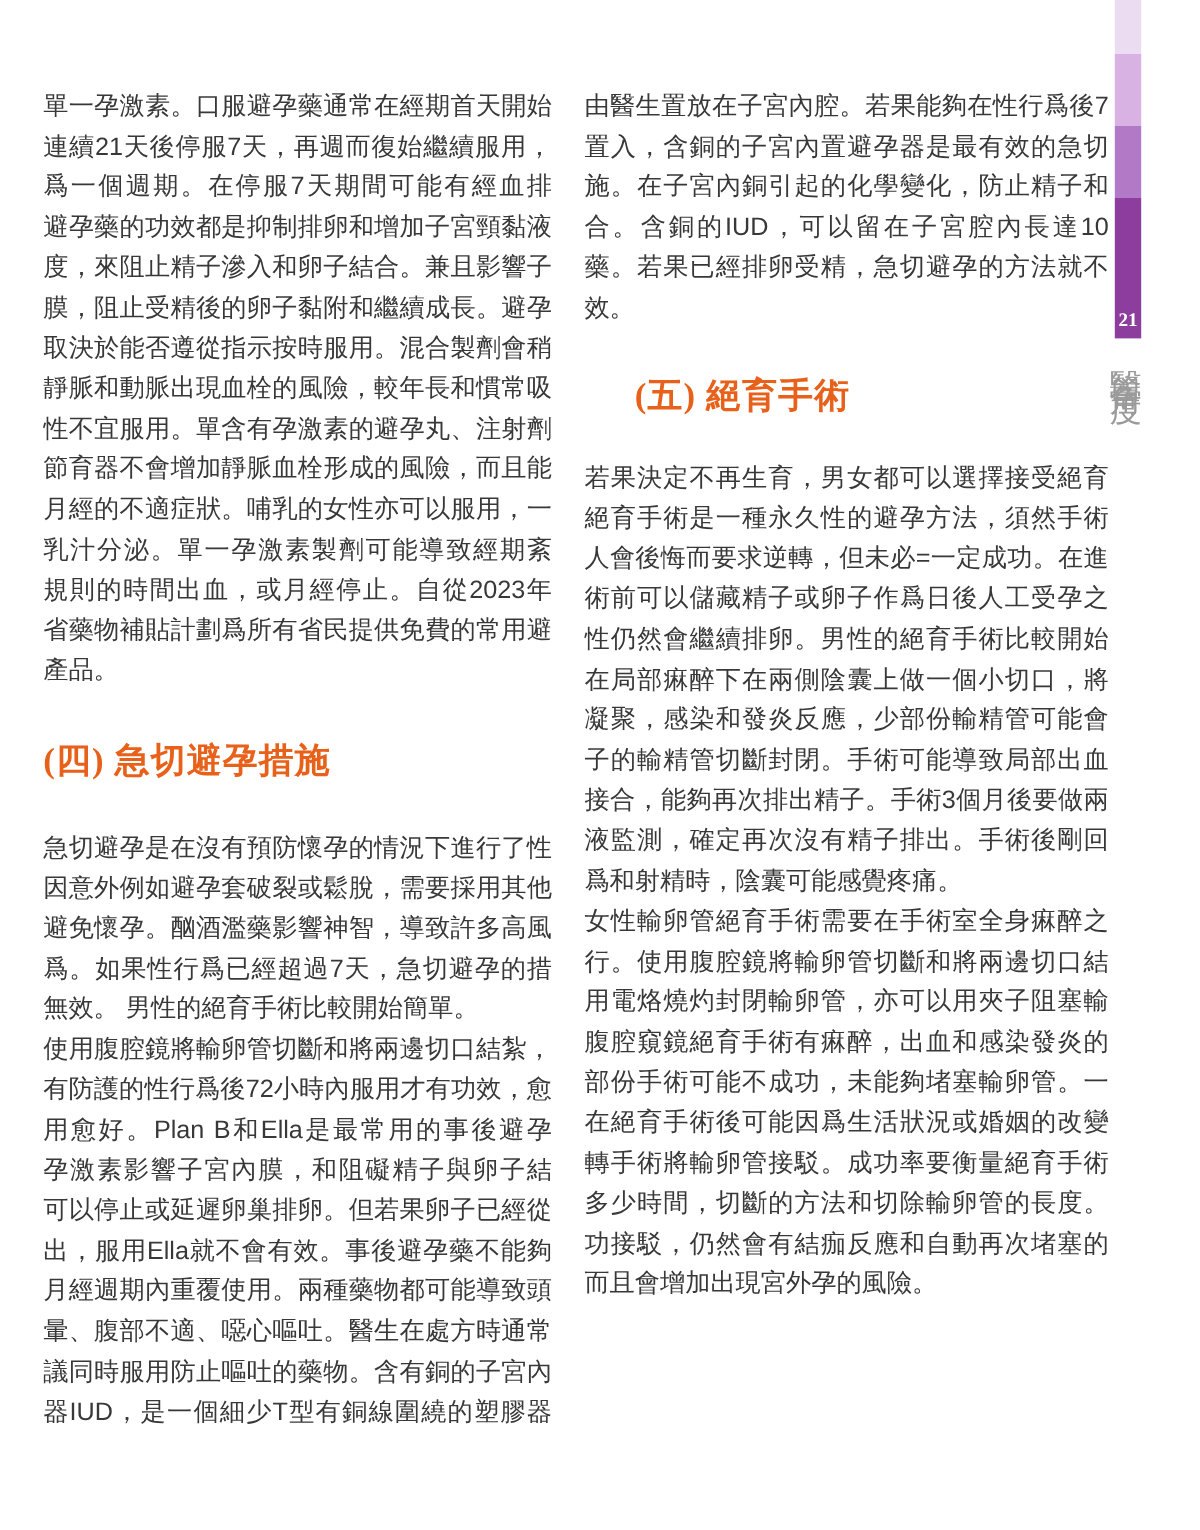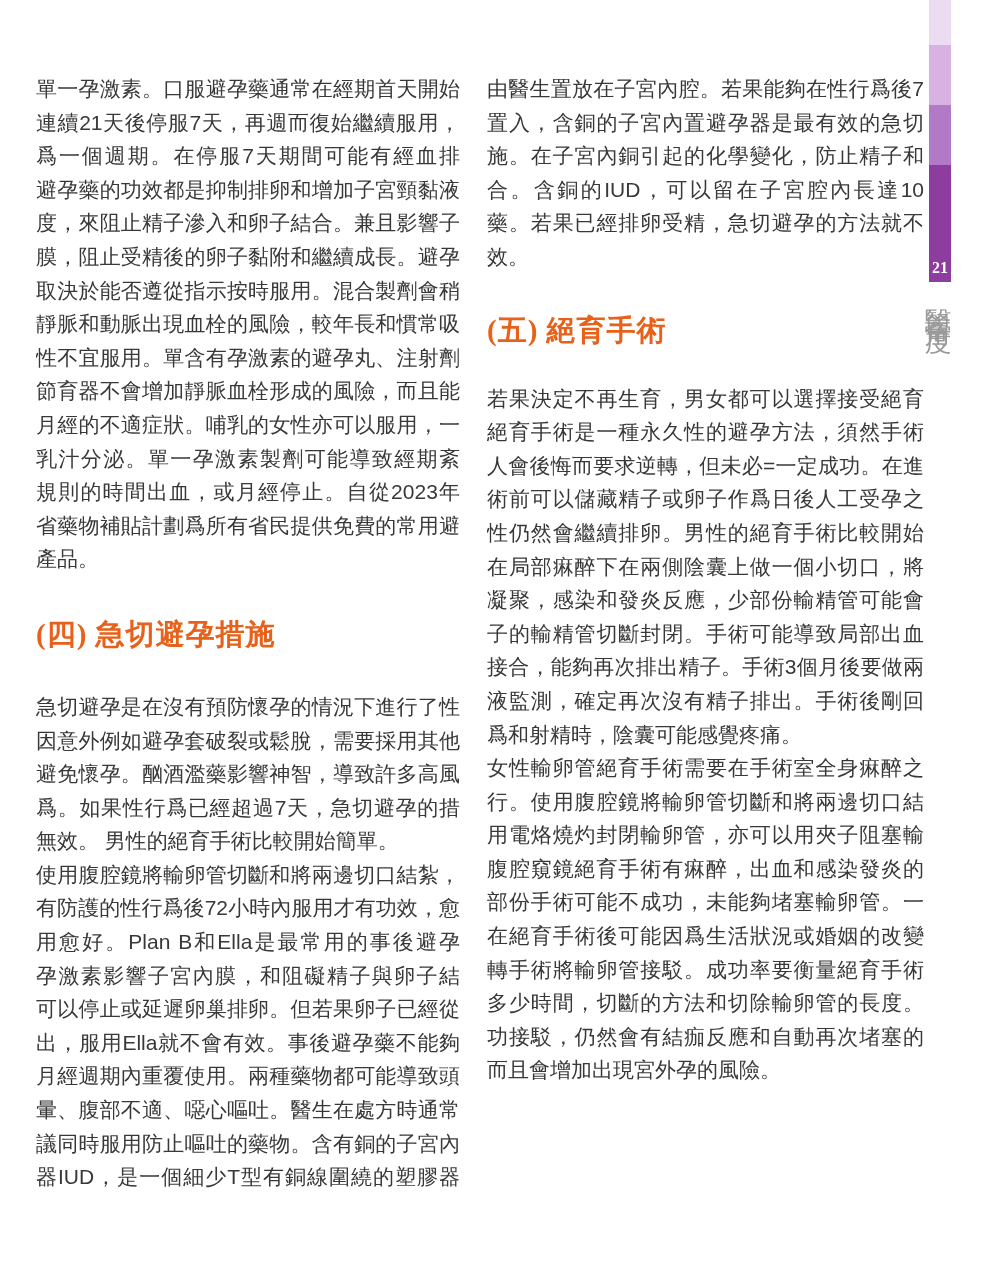--- a/index.html
+++ b/index.html
@@ -33,21 +33,21 @@
   }
   .heading {
     font-family: "Liberation Serif", serif;
     font-weight: bold;
     font-size: 29px;
     line-height: 38px;
     color: var(--accent, #e8611a);
     letter-spacing: 1px;
   }
   .col-left  .heading { margin-top: 39px; margin-bottom: 37px; }
-  .col-right .heading { margin-top: 37px; margin-bottom: 33px; }
+  .col-right .heading { margin-top: 37px; margin-bottom: 33px; margin-left: 42px; }
   .tab-strip {
     position: absolute;
     left: 929px;
     top: 0;
     width: 22px;
     height: 282px;
   }
   .tab { width: 22px; }
   .tab-0 { height: 45px; }
   .tab-1 { height: 60px; }

